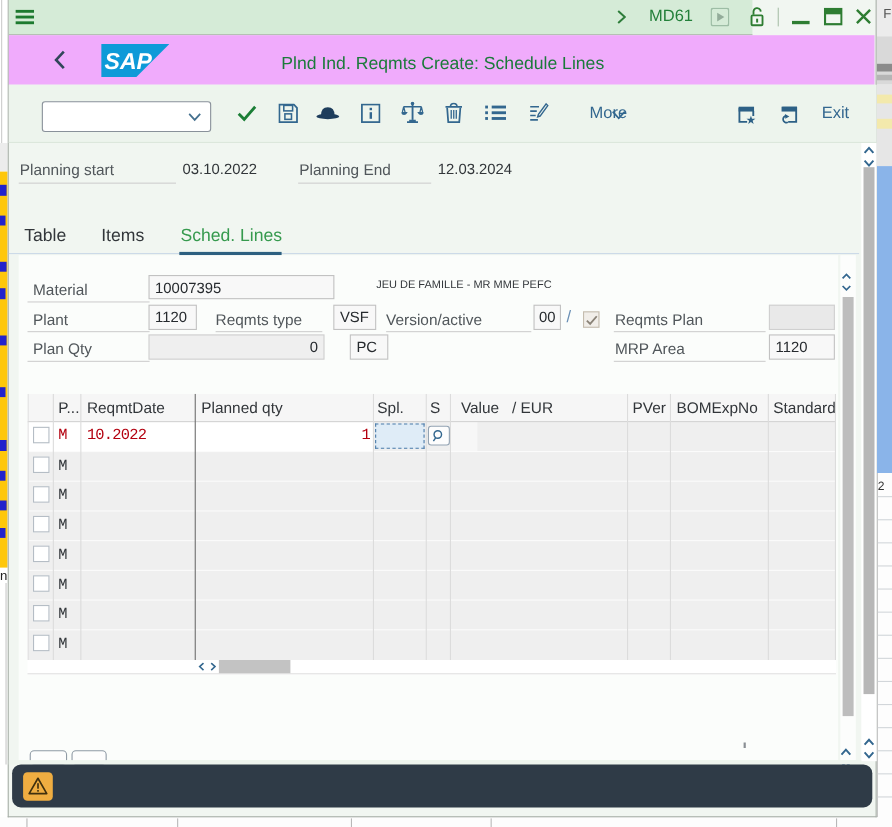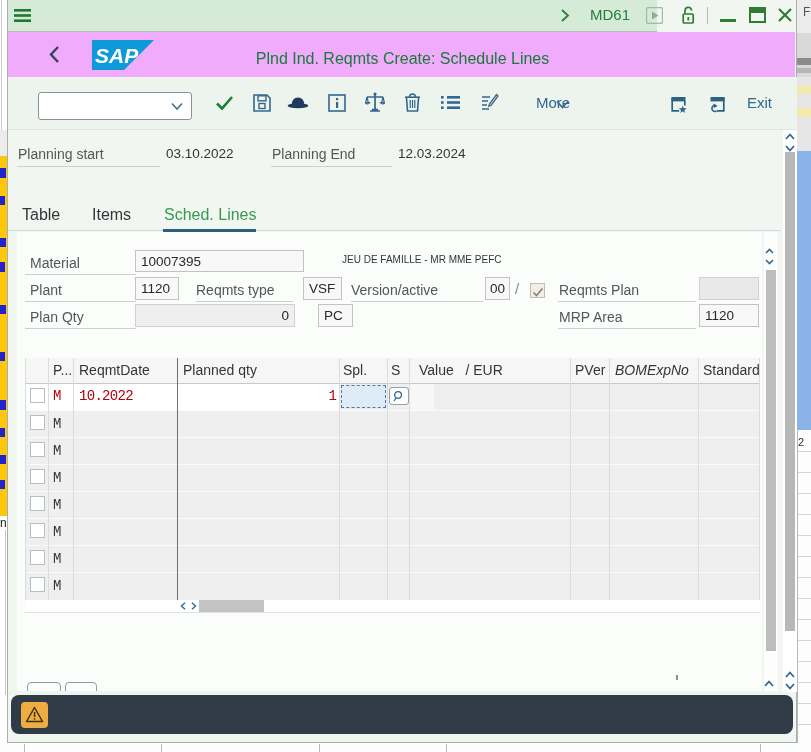--- a/index.html
+++ b/index.html
@@ -65,21 +65,21 @@
   <div class="abs" style="left:0;top:743px;width:811px;height:9px;background:#fdfdfd;"></div>
   <div class="abs" style="left:24px;top:744px;width:1px;height:8px;background:#b8b8b8;"></div>
   <div class="abs" style="left:161px;top:744px;width:1px;height:8px;background:#b8b8b8;"></div>
   <div class="abs" style="left:319px;top:744px;width:1px;height:8px;background:#b8b8b8;"></div>
   <div class="abs" style="left:446px;top:744px;width:1px;height:8px;background:#b8b8b8;"></div>
   <div class="abs" style="left:760px;top:744px;width:1px;height:8px;background:#b8b8b8;"></div>
 
   <div class="abs" id="win" style="left:7px;top:0;width:790px;height:743px;background:#f1f6f1;border-left:1px solid #a9b0a9;border-right:1px solid #a9b0a9;border-bottom:1px solid #a9b0a9;box-sizing:border-box;">
   </div>
 
-  <div class="abs" style="left:8px;top:0;width:649px;height:31px;background:#d5ebd7;border-bottom:1px solid #b2bcb2;">
+  <div class="abs" style="left:8px;top:0;width:649px;height:31px;background:#d5ebd7;border-bottom:1px solid #b2bcb2;padding-left:27px;">
     <svg class="abs" style="left:6px;top:8px;" width="17" height="15" viewBox="0 0 17 15">
       <rect x="0" y="1" width="17" height="2.6" fill="#1d7a2f"></rect>
       <rect x="0" y="6.2" width="17" height="2.6" fill="#1d7a2f"></rect>
       <rect x="0" y="11.4" width="17" height="2.6" fill="#1d7a2f"></rect>
     </svg>
     <svg class="abs" style="left:551px;top:8px;" width="12" height="15" viewBox="0 0 12 15">
       <polyline points="3,2 9,7.5 3,13" fill="none" stroke="#2e7d3a" stroke-width="1.8"></polyline>
     </svg>
     <div class="abs" style="left:582px;top:6px;font-size:15px;color:#23803a;">MD61</div>
     <svg class="abs" style="left:638px;top:7px;" width="17" height="17" viewBox="0 0 17 17">
@@ -251,21 +251,21 @@
   <div class="abs" id="tbl" style="left:25px;top:358px;width:735px;height:242px;overflow:hidden;">
 
     <div class="abs" style="left:0;top:0;width:735px;height:26px;background:#f6f6f6;border-bottom:1px solid #c8c8c8;box-sizing:border-box;"></div>
     <div class="abs" style="left:28px;top:4px;font-size:14px;color:#32363a;">P...</div>
     <div class="abs" style="left:54px;top:4px;font-size:14px;color:#32363a;">ReqmtDate</div>
     <div class="abs" style="left:158px;top:4px;font-size:14px;color:#32363a;">Planned qty</div>
     <div class="abs" style="left:318px;top:4px;font-size:14px;color:#32363a;">Spl.</div>
     <div class="abs" style="left:366px;top:4px;font-size:14px;color:#32363a;">S</div>
     <div class="abs" style="left:394px;top:4px;font-size:14px;color:#32363a;">Value&nbsp;&nbsp;&nbsp;/ EUR</div>
     <div class="abs" style="left:550px;top:4px;font-size:14px;color:#32363a;">PVer</div>
-    <div class="abs" style="left:590px;top:4px;font-size:14px;color:#32363a;font-style:italic;">BOMExpNo</div>
+    <div class="abs" style="left:590px;top:4px;font-size:14px;color:#32363a;">BOMExpNo</div>
     <div class="abs" style="left:678px;top:4px;font-size:14px;color:#32363a;">StandardVa</div>
 
     <div class="abs" style="left:0;top:26px;width:735px;height:216px;background:#efefef;"></div>
 
     <div class="abs" style="left:0;top:26px;width:314px;height:26px;background:#ffffff;"></div>
     <div class="abs" style="left:384px;top:26px;width:25px;height:26px;background:#f7f7f7;"></div>
 
     <div class="abs" style="left:0;top:52px;width:735px;height:1px;background:#fbfbfb;"></div>
     <div class="abs" style="left:0;top:79px;width:735px;height:1px;background:#fbfbfb;"></div>
     <div class="abs" style="left:0;top:106px;width:735px;height:1px;background:#fbfbfb;"></div>

